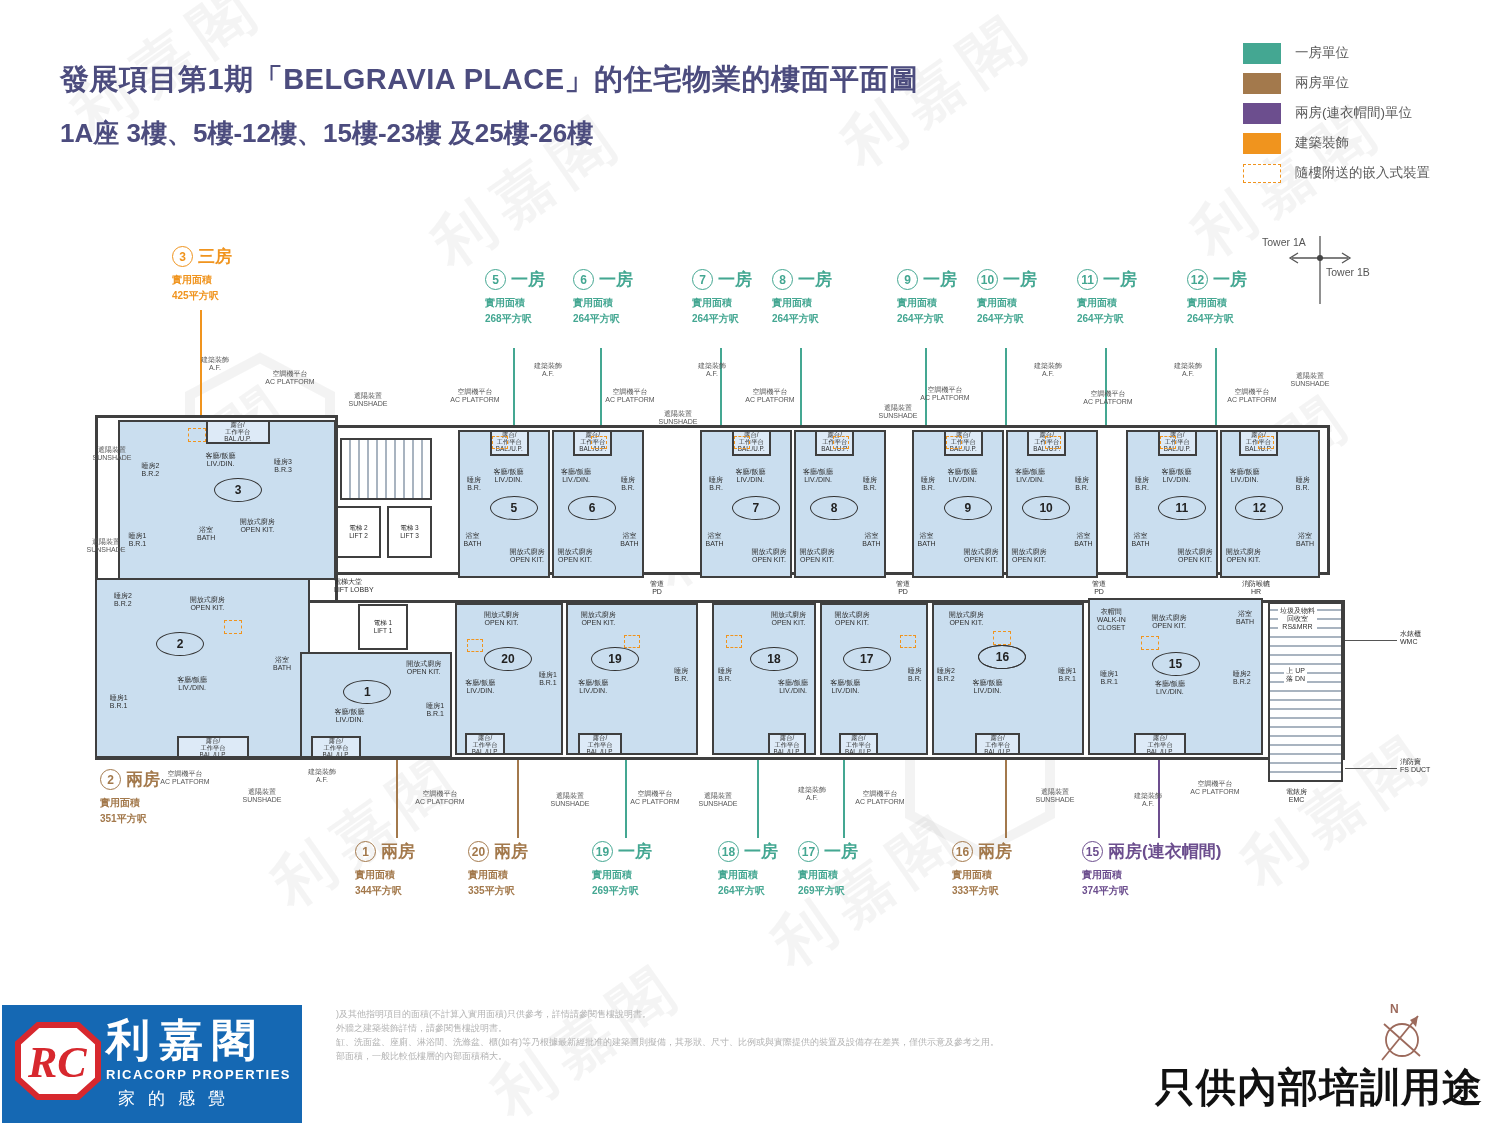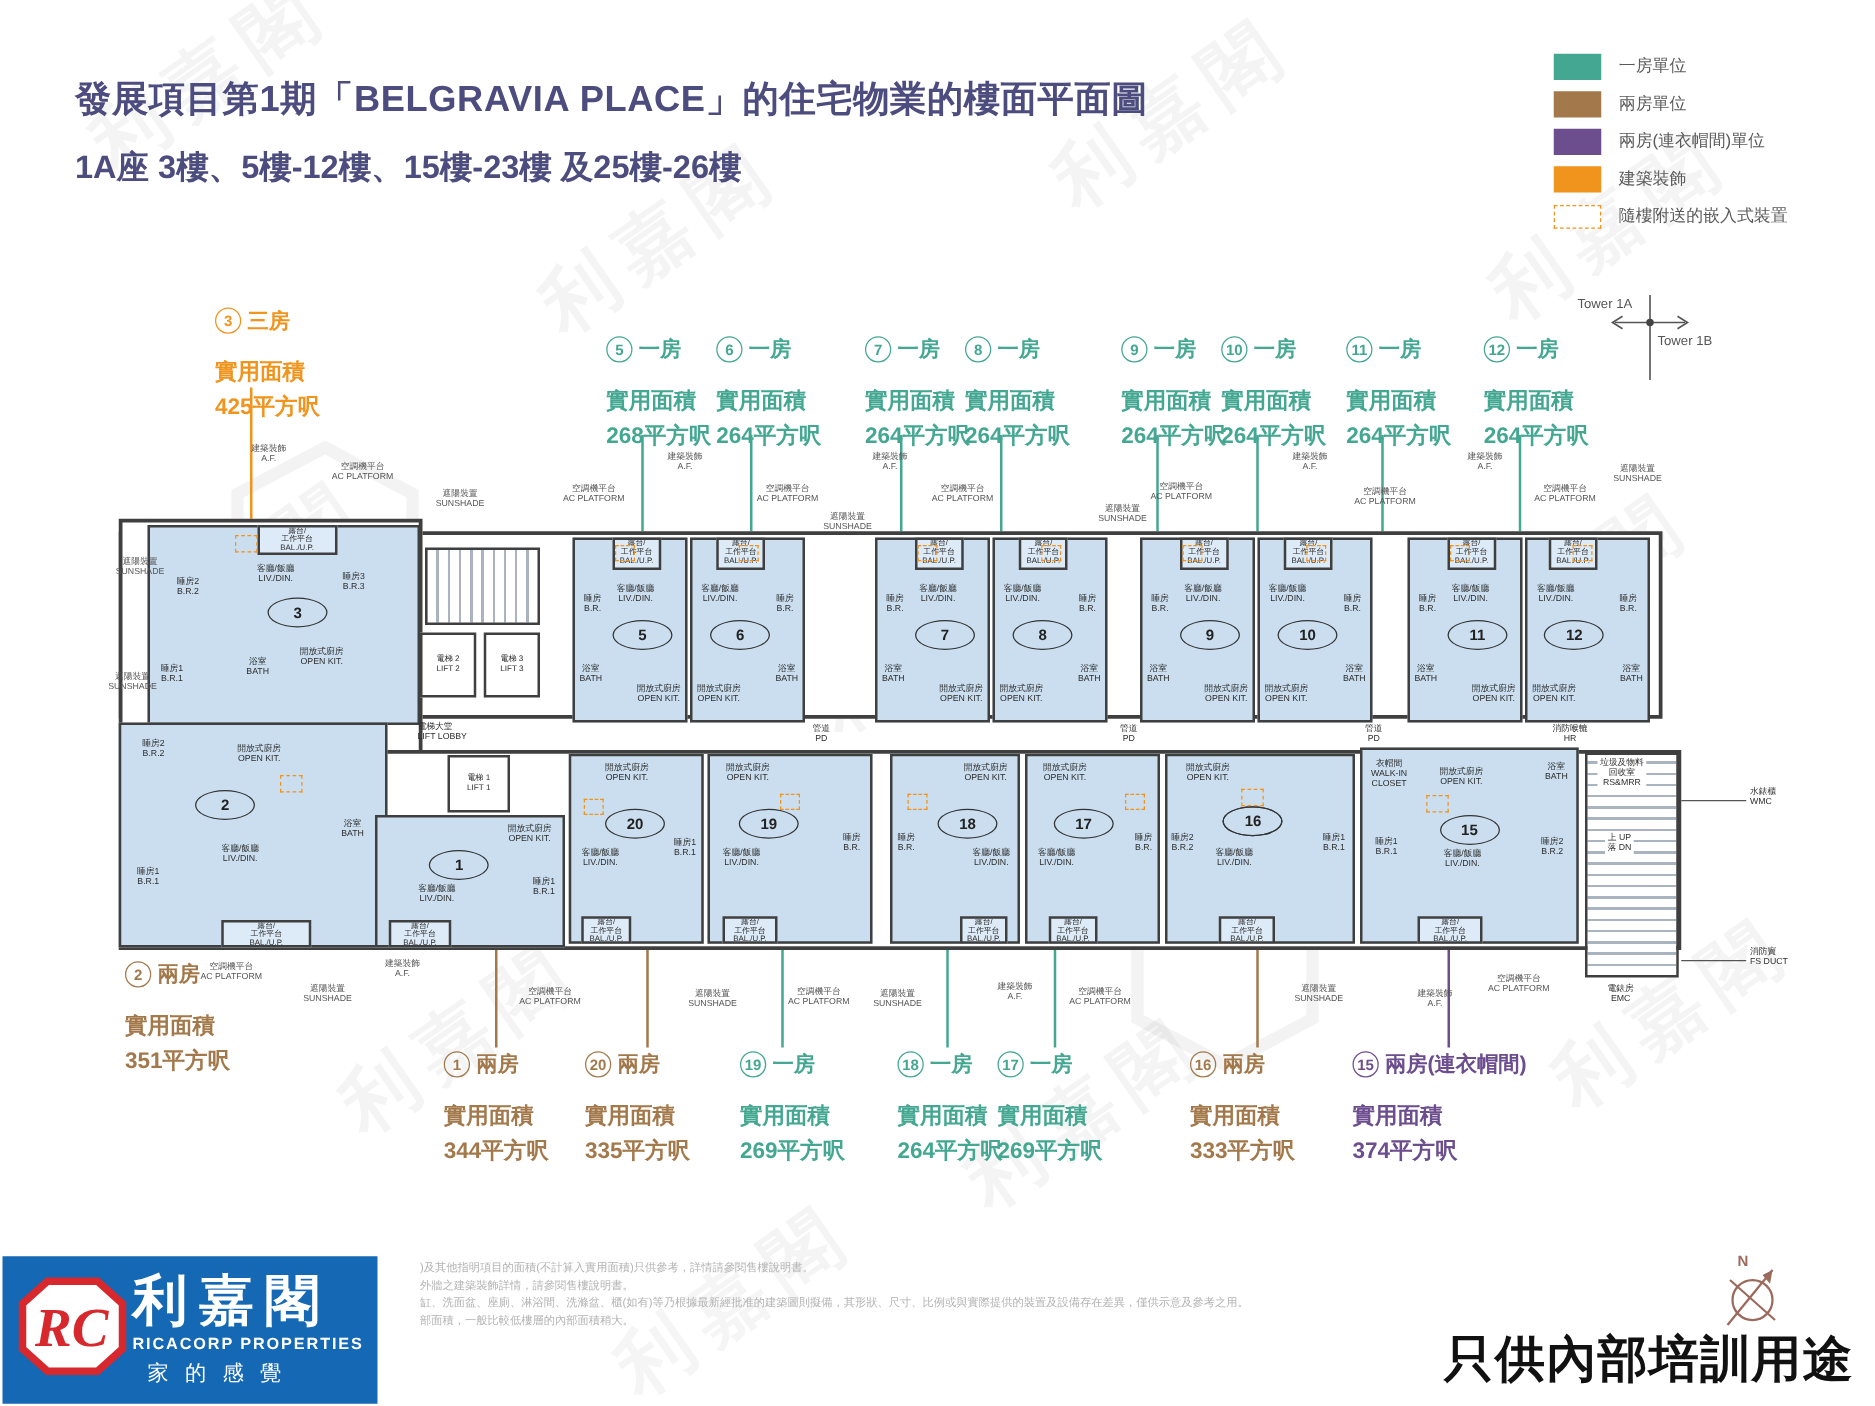--- a/index.html
+++ b/index.html
@@ -17,21 +17,21 @@
   .lg-row{display:flex;align-items:center;margin-bottom:8px;height:22px;}
   .lg-sw{width:38px;height:21px;margin-right:14px;flex:0 0 auto;}
   .lg-dash{width:36px;height:17px;border:1.6px dashed #f0941e;background:#fff;}
   .lg-lb{font-size:13.5px;color:#5a5a5a;white-space:nowrap;}
   
   .callout{position:absolute;white-space:nowrap;}
   .co-head{font-size:17px;font-weight:bold;display:flex;align-items:center;}
   .co-num{display:inline-block;min-width:21px;height:21px;border:1.6px solid currentColor;
           border-radius:50%;font-size:12px;line-height:21px;text-align:center;margin-right:5px;
           font-weight:bold;padding:0 1px;box-sizing:border-box;}
-  .co-area{font-size:18px;font-weight:bold;line-height:1.55;margin-top:16px;white-space:pre-line;}
+  .co-area{font-size:10px;font-weight:bold;line-height:1.55;margin-top:4px;white-space:pre-line;}
   .t{color:#44a792}.bn{color:#a3794c}.pp{color:#6c4e8e}.og{color:#f0941e}
   .lead{position:absolute;width:2px;}
   
   .strip{position:absolute;background:#fff;border:3px solid #3f3f3f;box-sizing:border-box;}
   .unit{position:absolute;background:#cadeef;border:2.5px solid #3f3f3f;box-sizing:border-box;}
   .u-bal{position:absolute;background:#ddeaf7;border:2px solid #3f3f3f;box-sizing:border-box;
          font-size:6.3px;line-height:1.1;text-align:center;color:#2e2e2e;white-space:pre-line;overflow:hidden;}
   .rm{position:absolute;font-size:7px;line-height:1.15;color:#2e2e2e;text-align:center;white-space:pre-line;}
   .u-num{position:absolute;width:46px;height:22px;border:1.6px solid #333;border-radius:50%;
          font-size:12px;line-height:22px;text-align:center;color:#222;font-weight:bold;}

